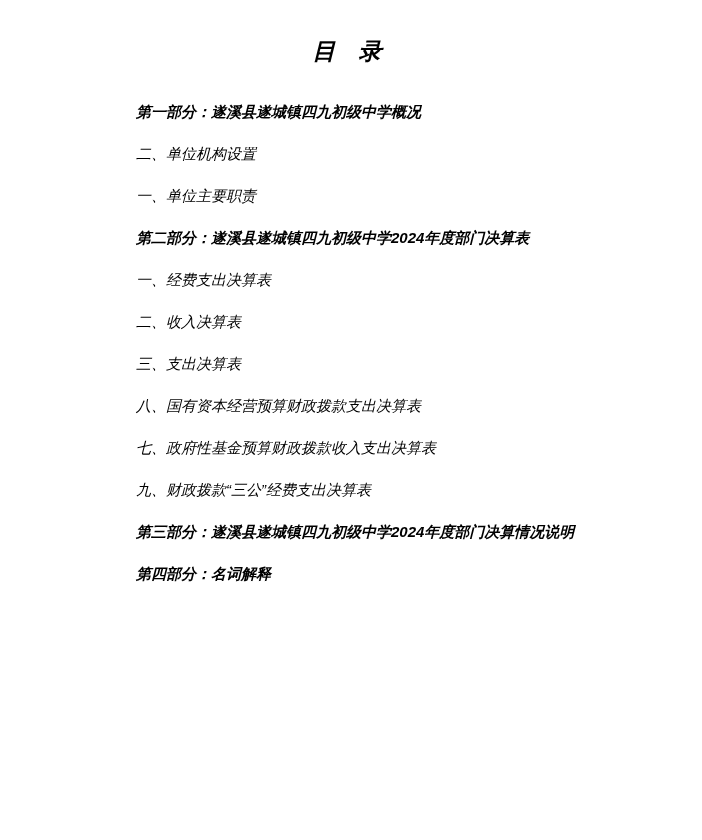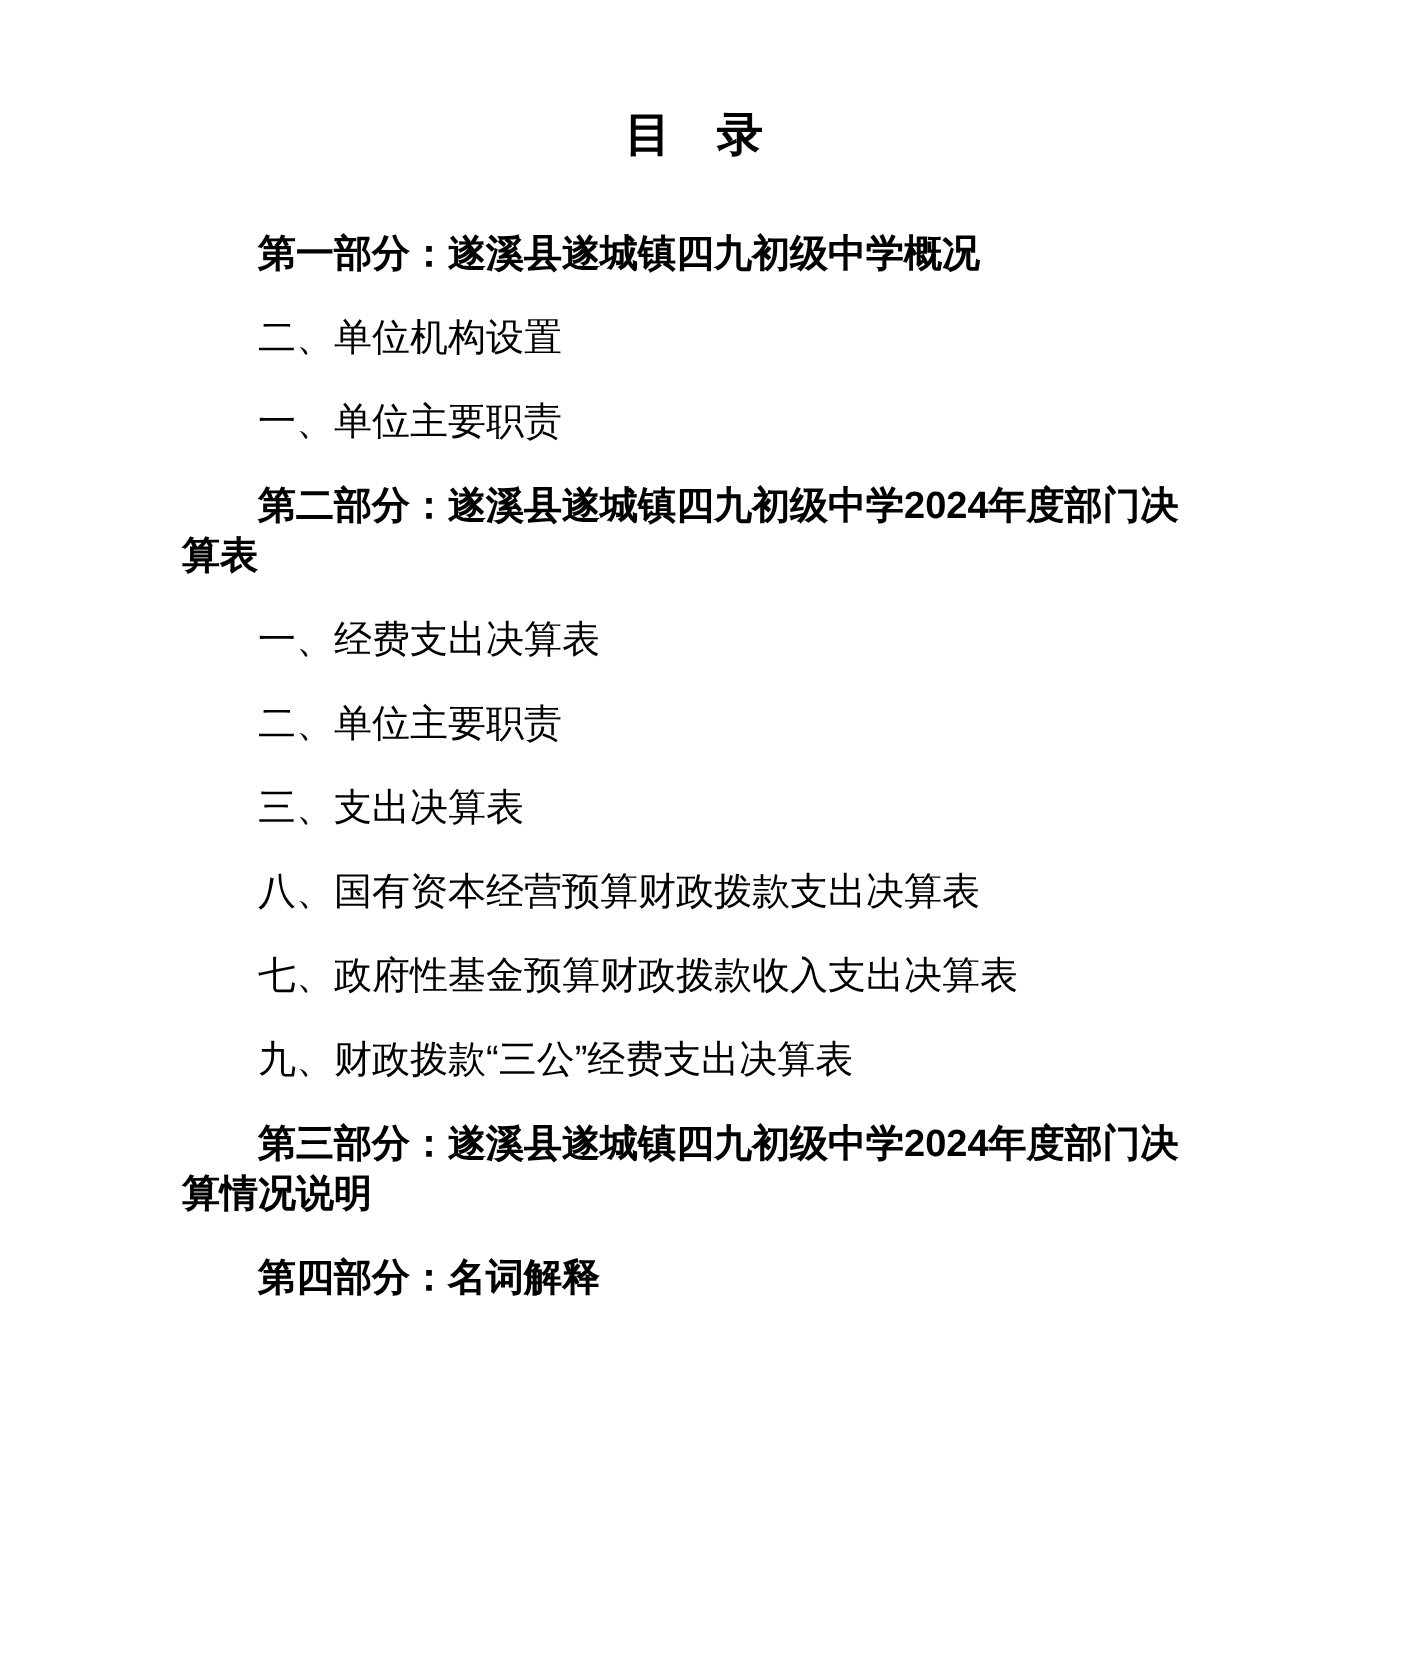--- a/index.html
+++ b/index.html
@@ -13,33 +13,34 @@
     height: 840px;
     background: #ffffff;
     overflow: hidden;
     font-family: "Liberation Sans", "DejaVu Sans", sans-serif;
     color: #000000;
   }
   .content {
     box-sizing: border-box;
     margin-left: 91px;
     width: 512px;
-    padding-top: 52px;
+    padding-top: 36px;
+    font-style: italic;
   }
   .doc-title {
     margin: 0 0 33px 0;
     font-size: 23px;
     line-height: 30px;
     font-weight: bold;
     text-align: center;
     color: #000000;
   }
   .entry {
-    margin: 0 0 17px 0;
-    font-size: 19px;
+    margin: 0 0 17px 15px;
+    font-size: 15px;
     line-height: 25px;
     text-indent: 2em;
     color: #000000;
     word-break: break-all;
   }
   .entry.heading {
     font-weight: bold;
   }
   .entry.item {
     font-weight: normal;
@@ -51,21 +52,21 @@
 <div class="page">
   <div class="content">
 
     <p class="doc-title">目　录</p>
 
     <p class="entry heading">第一部分：遂溪县遂城镇四九初级中学概况</p>
     <p class="entry item">二、单位机构设置</p>
     <p class="entry item">一、单位主要职责</p>
     <p class="entry heading">第二部分：遂溪县遂城镇四九初级中学2024年度部门决算表</p>
     <p class="entry item">一、经费支出决算表</p>
-    <p class="entry item">二、单位主要职责</p>
+    <p class="entry item">二、收入决算表</p>
     <p class="entry item">三、支出决算表</p>
     <p class="entry item">八、国有资本经营预算财政拨款支出决算表</p>
     <p class="entry item">七、政府性基金预算财政拨款收入支出决算表</p>
     <p class="entry item">九、财政拨款“三公”经费支出决算表</p>
     <p class="entry heading">第三部分：遂溪县遂城镇四九初级中学2024年度部门决算情况说明</p>
     <p class="entry heading">第四部分：名词解释</p>
 
   </div>
 </div>
 

